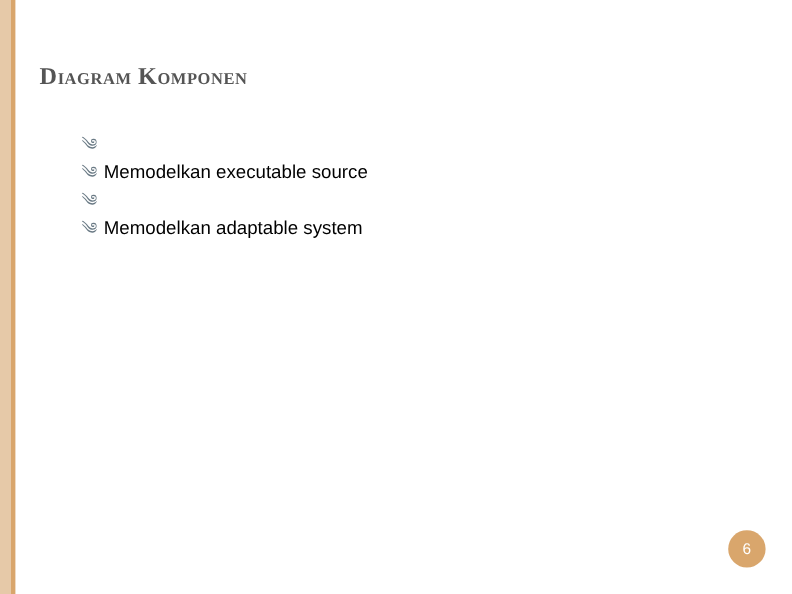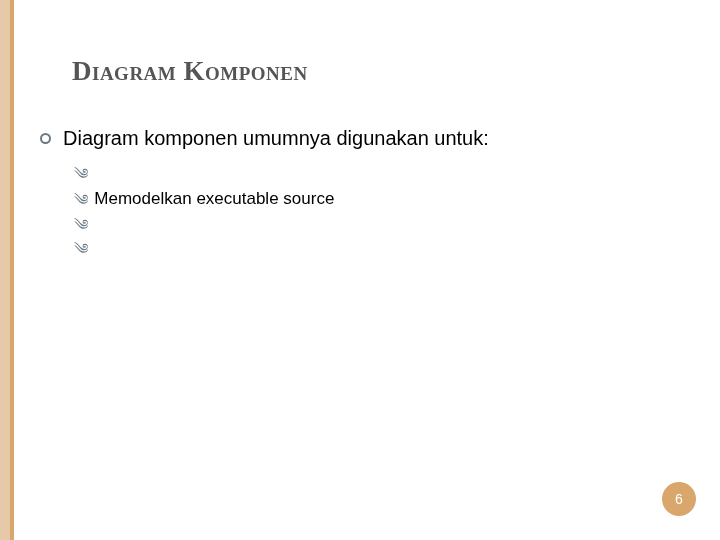--- a/index.html
+++ b/index.html
@@ -28,26 +28,25 @@
     background: #d9a66c;
   }
   .content {
     position: absolute;
     left: 36px;
     top: 56px;
     right: 36px;
   }
   .title {
     font-family: Georgia, 'Times New Roman', serif;
-    font-size: 27px;
+    font-size: 22px;
     font-variant: small-caps;
     color: #555555;
     letter-spacing: 0.5px;
     margin-bottom: 40px;
-    margin-left: 36px;
   }
   .main-item {
     display: flex;
     align-items: center;
     font-size: 20px;
     color: #000;
     margin-bottom: 14px;
     margin-left: 4px;
   }
   .ring-bullet {
@@ -93,37 +92,34 @@
 </style>
 </head>
 <body>
 
 <div class="left-stripe"></div>
 <div class="left-stripe-inner"></div>
 
 <div class="content">
   <h1 class="title">Diagram Komponen</h1>
 
-  <div class="main-item">
-    <span class="ring-bullet"></span>
-    <span>Diagram komponen umumnya digunakan untuk:</span>
-  </div>
 
   <div class="sub-list">
     <div class="sub-item">
       <span class="swirl-bullet">༄</span>
     </div>
     <div class="sub-item">
       <span class="swirl-bullet">༄</span>
       <span>Memodelkan executable source</span>
     </div>
     <div class="sub-item">
       <span class="swirl-bullet">༄</span>
     </div>
     <div class="sub-item">
       <span class="swirl-bullet">༄</span>
+      <span>Memodelkan adaptable system</span>
     </div>
   </div>
 </div>
 
 <div class="page-number">
   <span>6</span>
 </div>
 
 </body></html>

